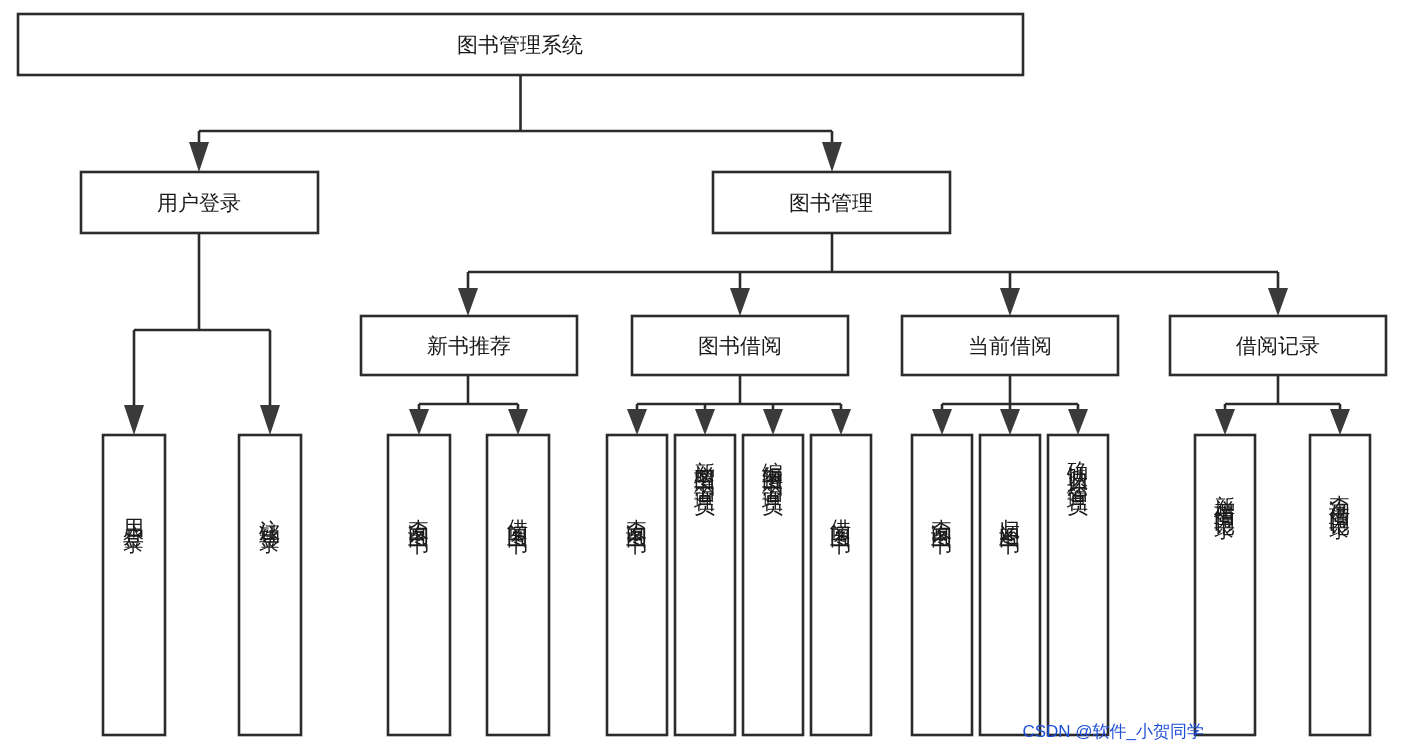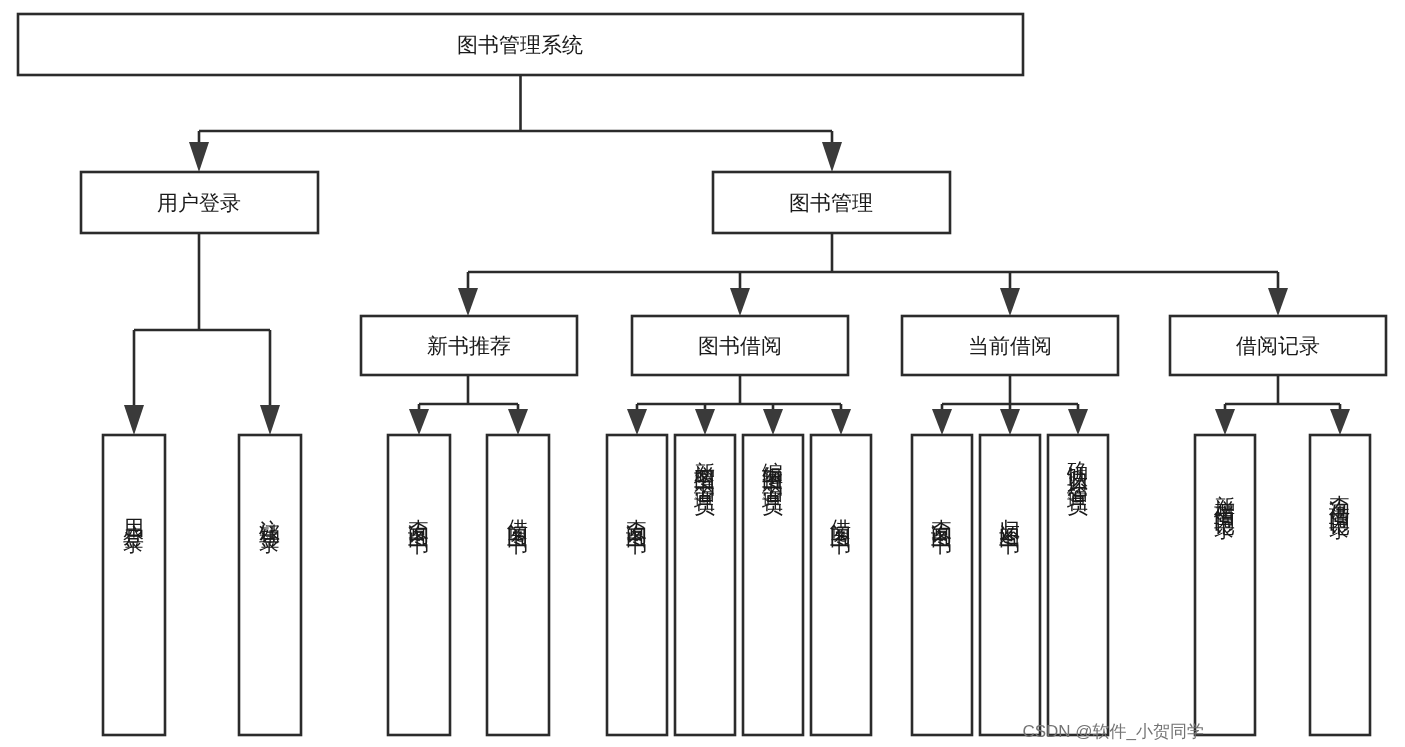--- a/index.html
+++ b/index.html
@@ -57,21 +57,21 @@
     glyph-orientation-vertical: 0;
     letter-spacing: 5px;
     dominant-baseline: central;
   }
   .watermark {
     position: absolute;
     right: 10px;
     bottom: 4px;
     font-family: "Liberation Sans", "DejaVu Sans", sans-serif;
     font-size: 17px;
-    color: #737373;
+    color: #1d4ed8;
     white-space: nowrap;
     user-select: none;
     pointer-events: none;
   }
 </style>
 </head>
 <body>
 
 <div id="diagram-root">
 

